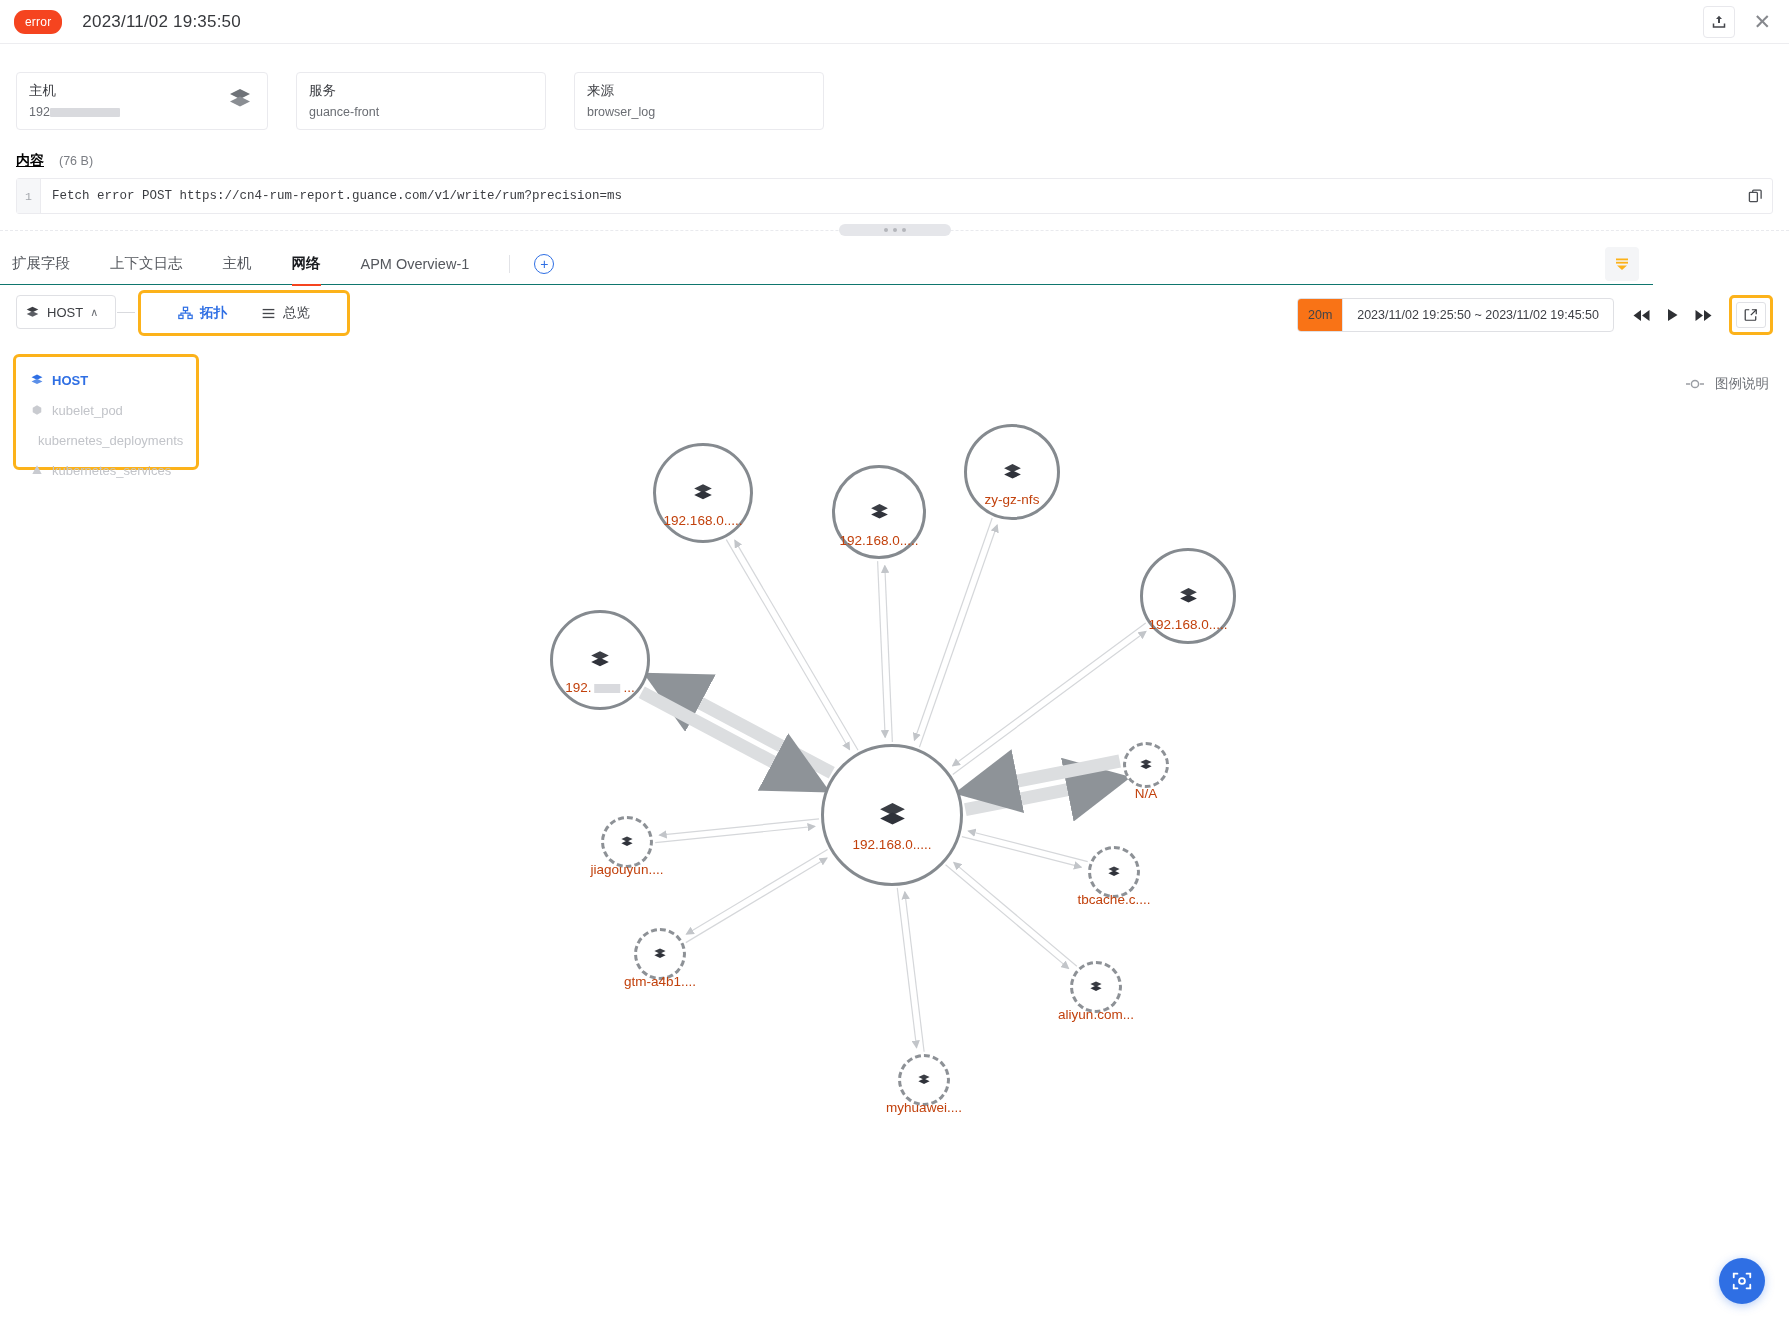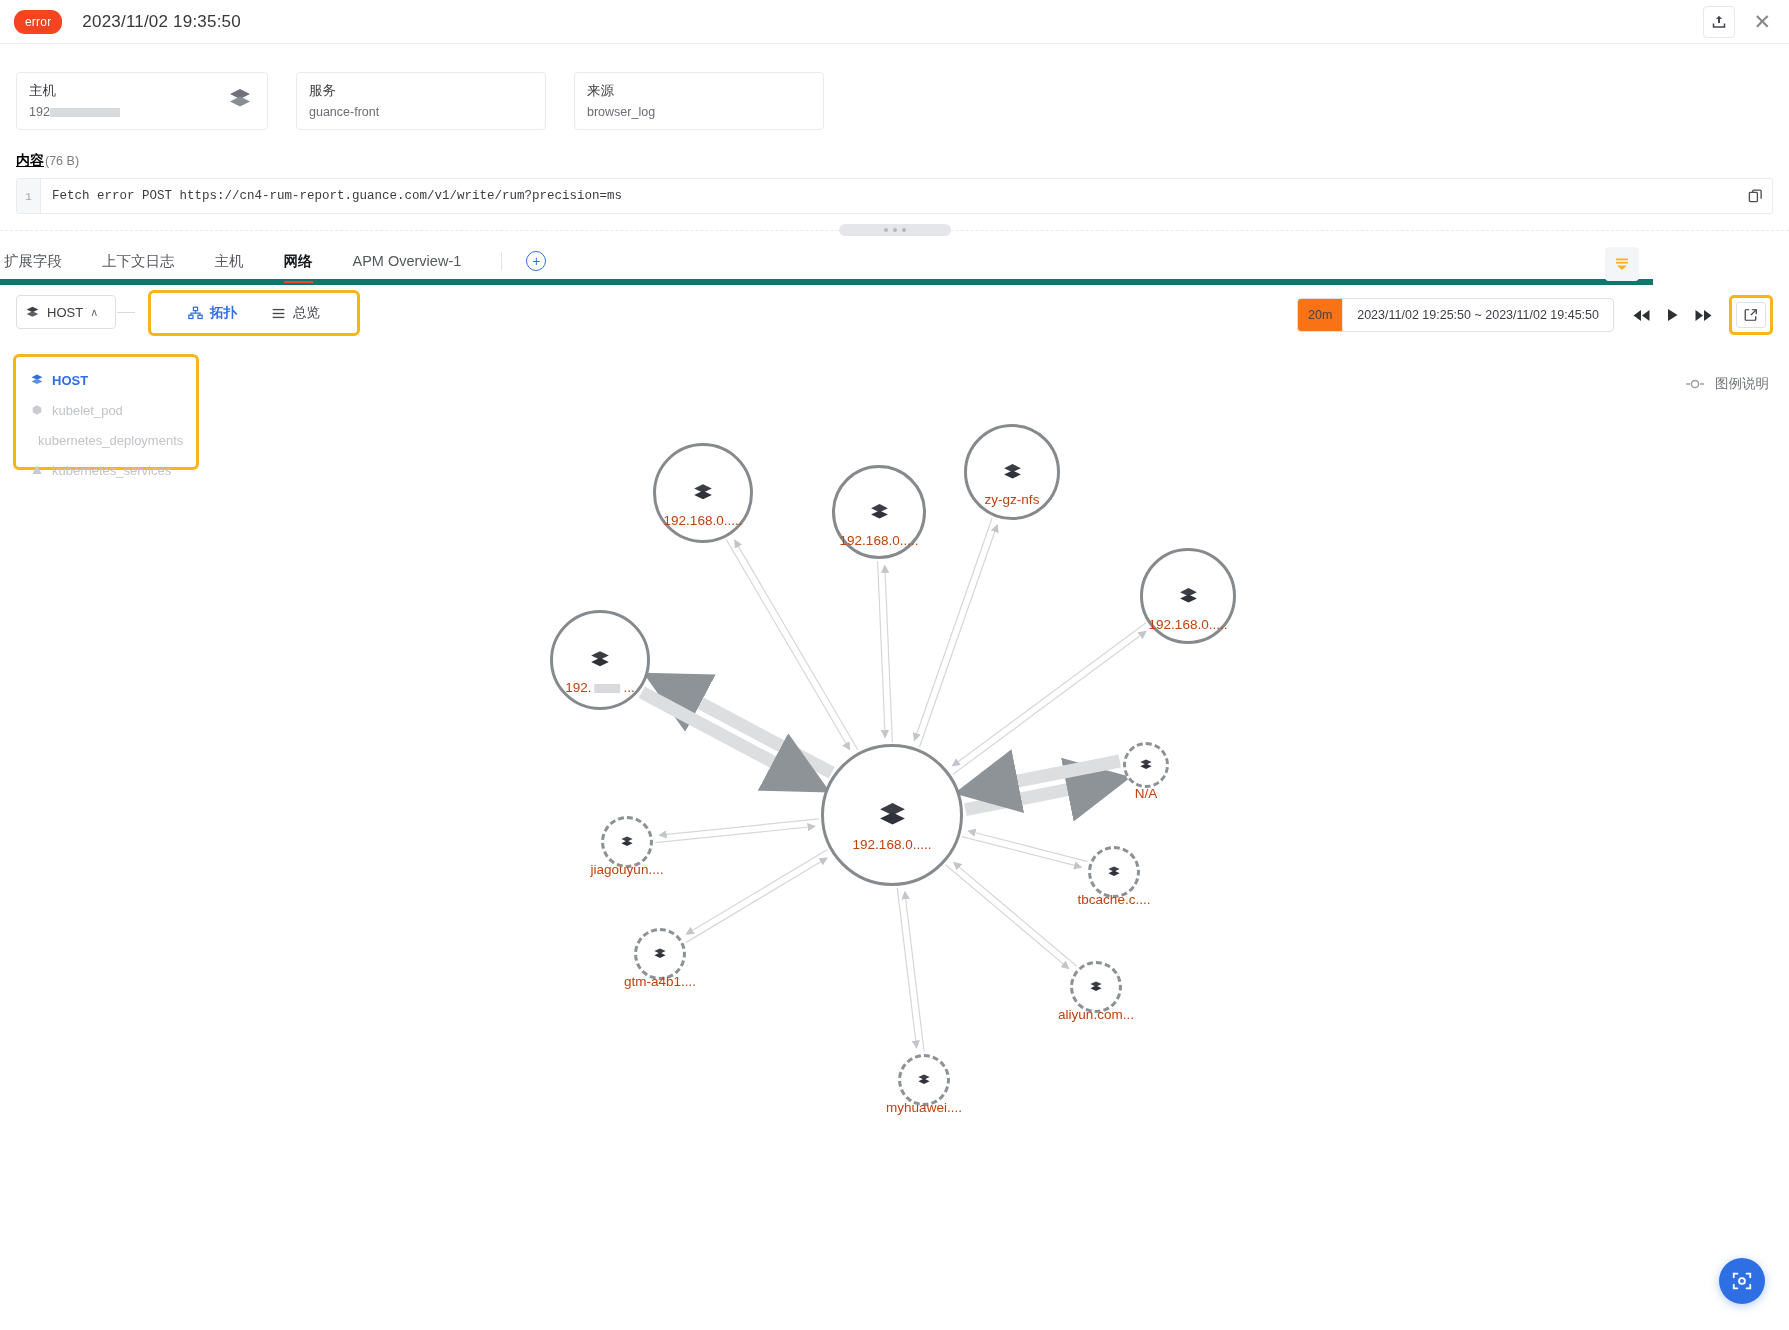--- a/index.html
+++ b/index.html
@@ -40,21 +40,21 @@
   }
   .card.wide { width: 250px; }
   .card-label { font-size: 13.5px; color: #3b3d42; margin-bottom: 5px; }
   .card-value { font-size: 12.5px; color: #6a6d73; display: flex; align-items: center; gap: 0; }
   .redacted { display: inline-block; width: 70px; height: 9px; background: #d9dade; border-radius: 1px; }
   .card-icon { position: absolute; right: 14px; top: 50%; transform: translateY(-50%); }
 
   
   .content-head { position: absolute; top: 152px; left: 16px; font-size: 13.5px; }
   .content-head b { font-size: 14px; color: #000000; font-weight: 700; text-decoration: underline;}
-  .content-head span { color: #7a7d83; font-size: 12.5px; margin-left: 1px;}
+  .content-head span { color: #7a7d83; font-size: 12.5px; margin-left: 15px;}
   .code-box {
     position: absolute; top: 178px; left: 16px; width: 1757px; height: 36px;
     border: 1px solid #ebebef; border-radius: 3px; background: #fff;
     display: flex; align-items: stretch;
   }
   .gutter {
     width: 24px; background: #f6f7f9; border-right: 1px solid #ebebef;
     display: flex; align-items: center; justify-content: center;
     color: #a3a6ac; font-size: 11.5px; font-family: "Liberation Mono","DejaVu Sans Mono",monospace;
   }
@@ -72,21 +72,21 @@
     position: absolute; top: 224px; left: 50%; transform: translateX(-50%);
     width: 112px; height: 12px; border-radius: 6px; background: #e5e6ea;
     display: flex; align-items: center; justify-content: center; gap: 5px; cursor: ns-resize;
   }
   .drag-handle i { width: 4px; height: 4px; border-radius: 50%; background: #b4b6bb; display:block;}
   .drag-line { position:absolute; top:230px; left:0; width:1789px; height:1px; border-top:1px dashed #e9eaee;}
 
   
   .tabs {
     position: absolute; top: 243px; left: 0; width: 1653px; height: 42px;
-    border-bottom: 6px solid #0f766e; display: flex; align-items: center; padding-left: 4px;
+    border-bottom: 1px solid #0f766e; display: flex; align-items: center; padding-left: 12px;
   }
   .tab {
     font-size: 14.5px; color: #55585e; margin-right: 40px; cursor: pointer;
     height: 42px; display: flex; align-items: center; position: relative;
   }
   .tab.active { color: #1a1c20; font-weight: 700; }
   .tab.active:after {
     content:''; position: absolute; left: 0; right: 0; bottom: -1px; height: 2px; background: #f5441f;
   }
   .tab-add {
@@ -103,21 +103,21 @@
 
   
   .toolbar { position: absolute; top: 295px; left: 0; width: 1789px; height: 46px; }
   .host-select {
     position: absolute; left: 16px; top: 0; width: 100px; height: 34px;
     border: 1px solid #dfe0e4; border-radius: 4px; background: #fff;
     display: flex; align-items: center; gap: 7px; padding: 0 8px; cursor: pointer; font-size: 13px; color: #3c3e43;
   }
   .connector { position:absolute; left:117px; top:17px; width:18px; height:1px; background:#d9dade;}
   .seg-wrap {
-    position: absolute; left: 148px; top: -5px; width: 212px; height: 44px;
+    position: absolute; left: 138px; top: -5px; width: 212px; height: 44px;
     border: 3px solid #fcb21a; border-radius: 6px; background: #fff;
     display: flex; align-items: center; padding: 20px;
   }
   .seg {
     flex: 1; height: 100%; display: flex; align-items: center; justify-content: center;
     gap: 7px; font-size: 13.5px; cursor: pointer; border-radius: 3px;
   }
   .seg.active { background: #e8f0fe; color: #2f6fe4; font-weight: 700; }
   .seg.inactive { color: #44464b; background: #fafafb; }
 

